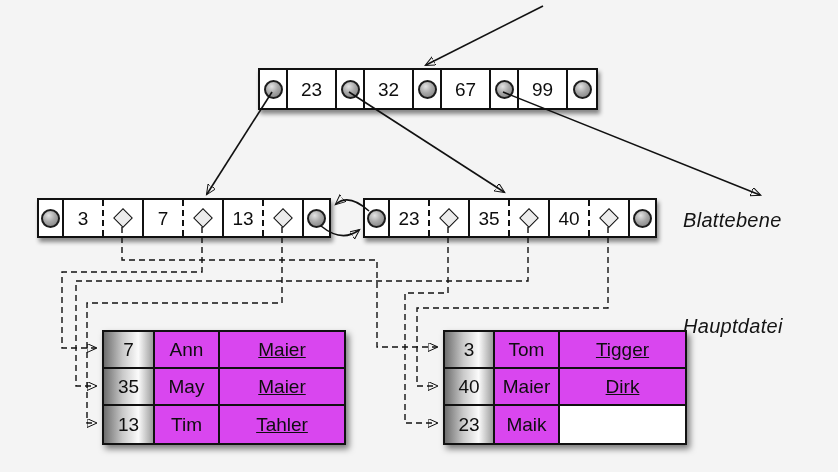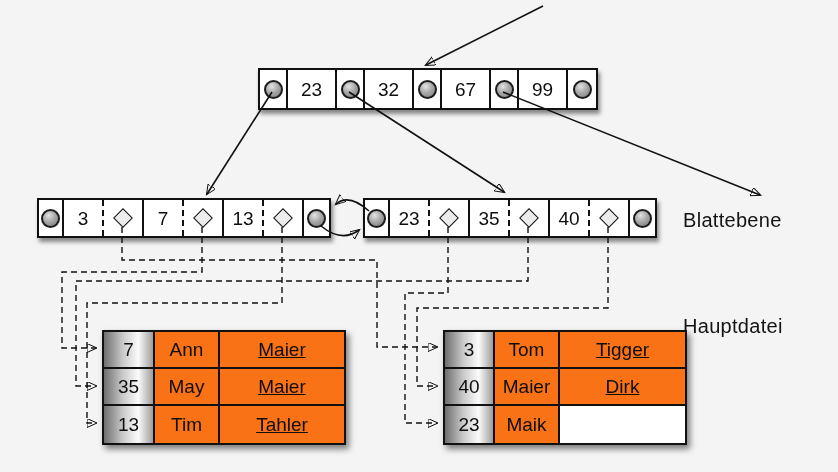--- a/index.html
+++ b/index.html
@@ -33,30 +33,30 @@
   }
   
   .dtable{
     position:absolute;display:grid;box-sizing:border-box;
     border:2px solid #111;background:#fff;
     filter:drop-shadow(3px 4px 3px rgba(0,0,0,0.5));
   }
   .tcell{
     display:flex;align-items:center;justify-content:center;
     box-sizing:border-box;height:37px;font-size:19px;
-    border-right:2px solid #111;border-bottom:2px solid #111;background:#f97316;
+    border-right:2px solid #111;border-bottom:2px solid #111;background:#d946ef;
   }
   .tcell.lastcol{border-right:none;text-decoration:underline;}
   .tcell.lastrow{border-bottom:none;}
   .keycol{
     background:linear-gradient(90deg,#6e6e6e 0%,#c9c9c9 38%,#fbfbfb 70%,#9d9d9d 100%);
   }
   
   .side-label{
-    position:absolute;font-size:20px;color:#141414;
+    position:absolute;font-style:italic;font-size:20px;color:#141414;
     letter-spacing:0.3px;white-space:nowrap;
   }
   
   #overlay{position:absolute;left:0;top:0;pointer-events:none;}
   #overlay path{fill:none;stroke:#111;}
   .solidln{stroke-width:1.6px;}
   .dashln{stroke-width:1.4px;stroke-dasharray:6 4;}
 </style>
 </head>
 <body>

